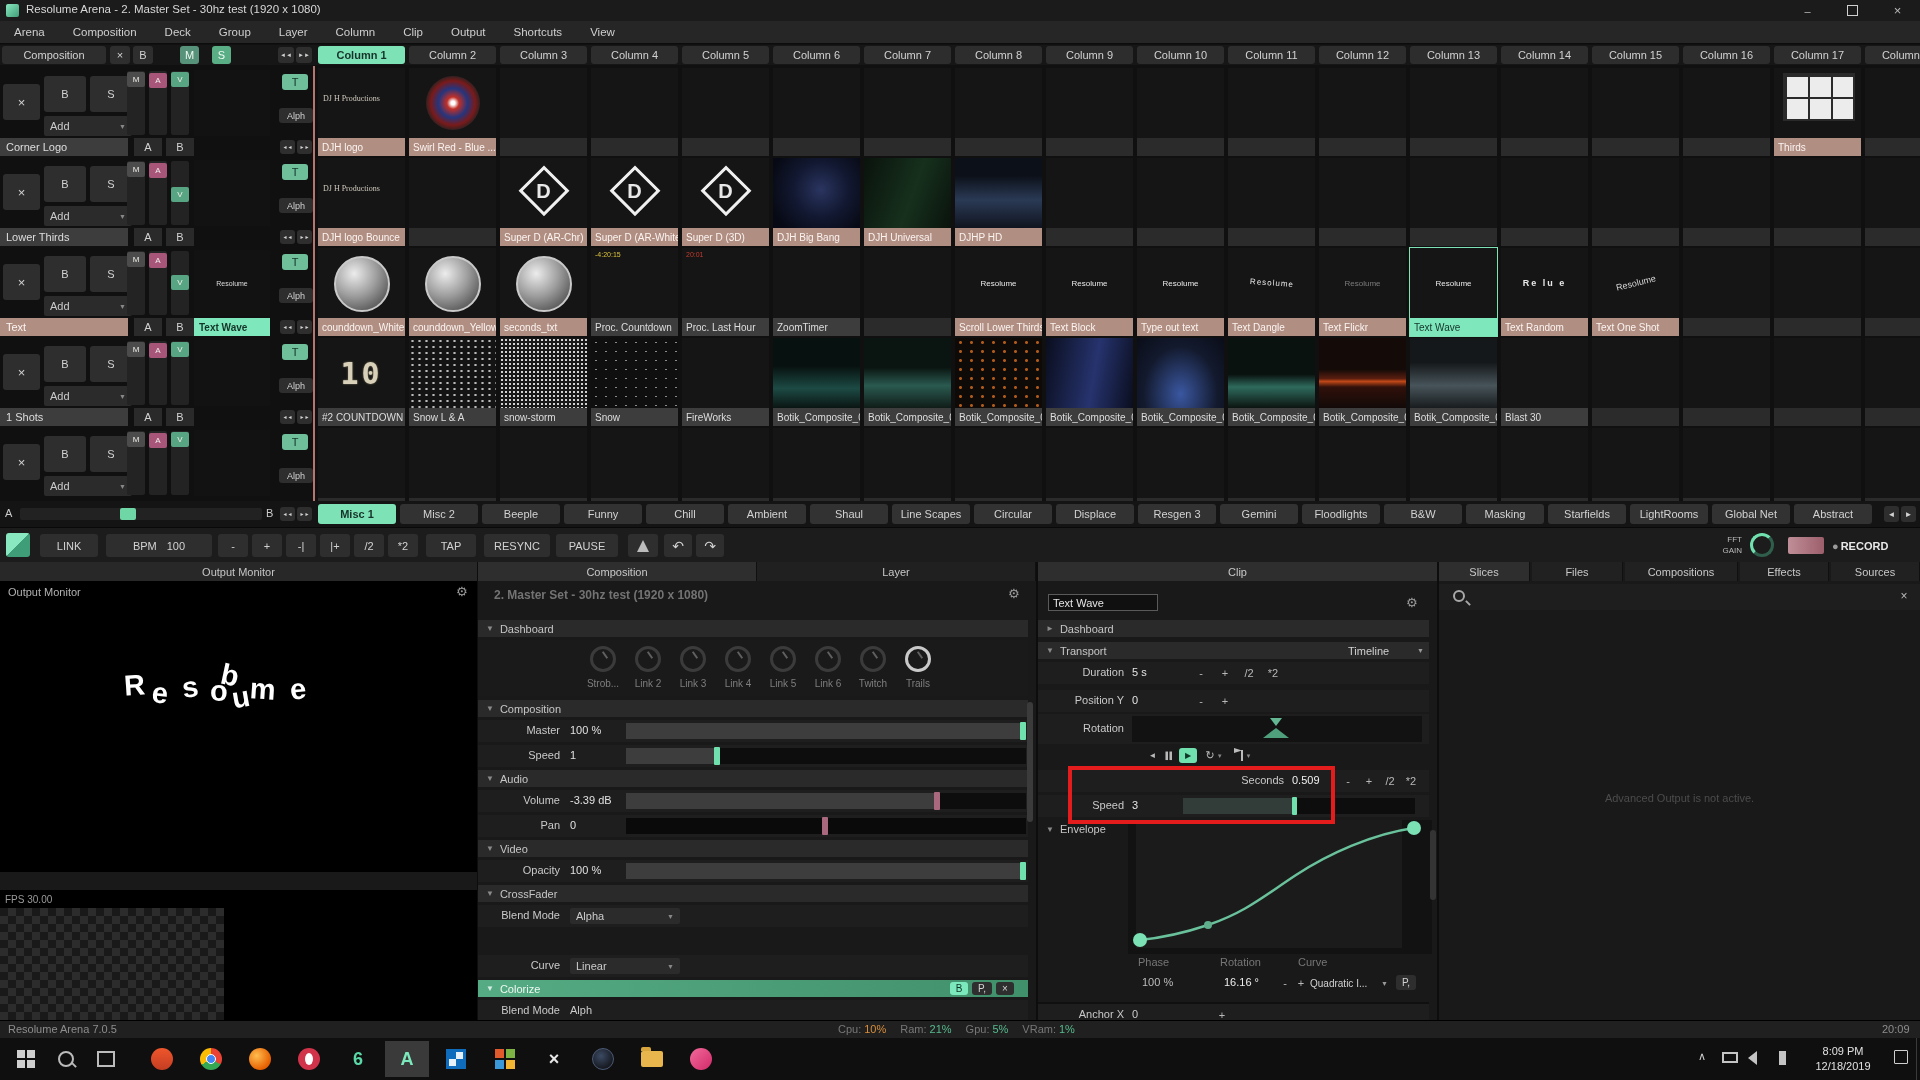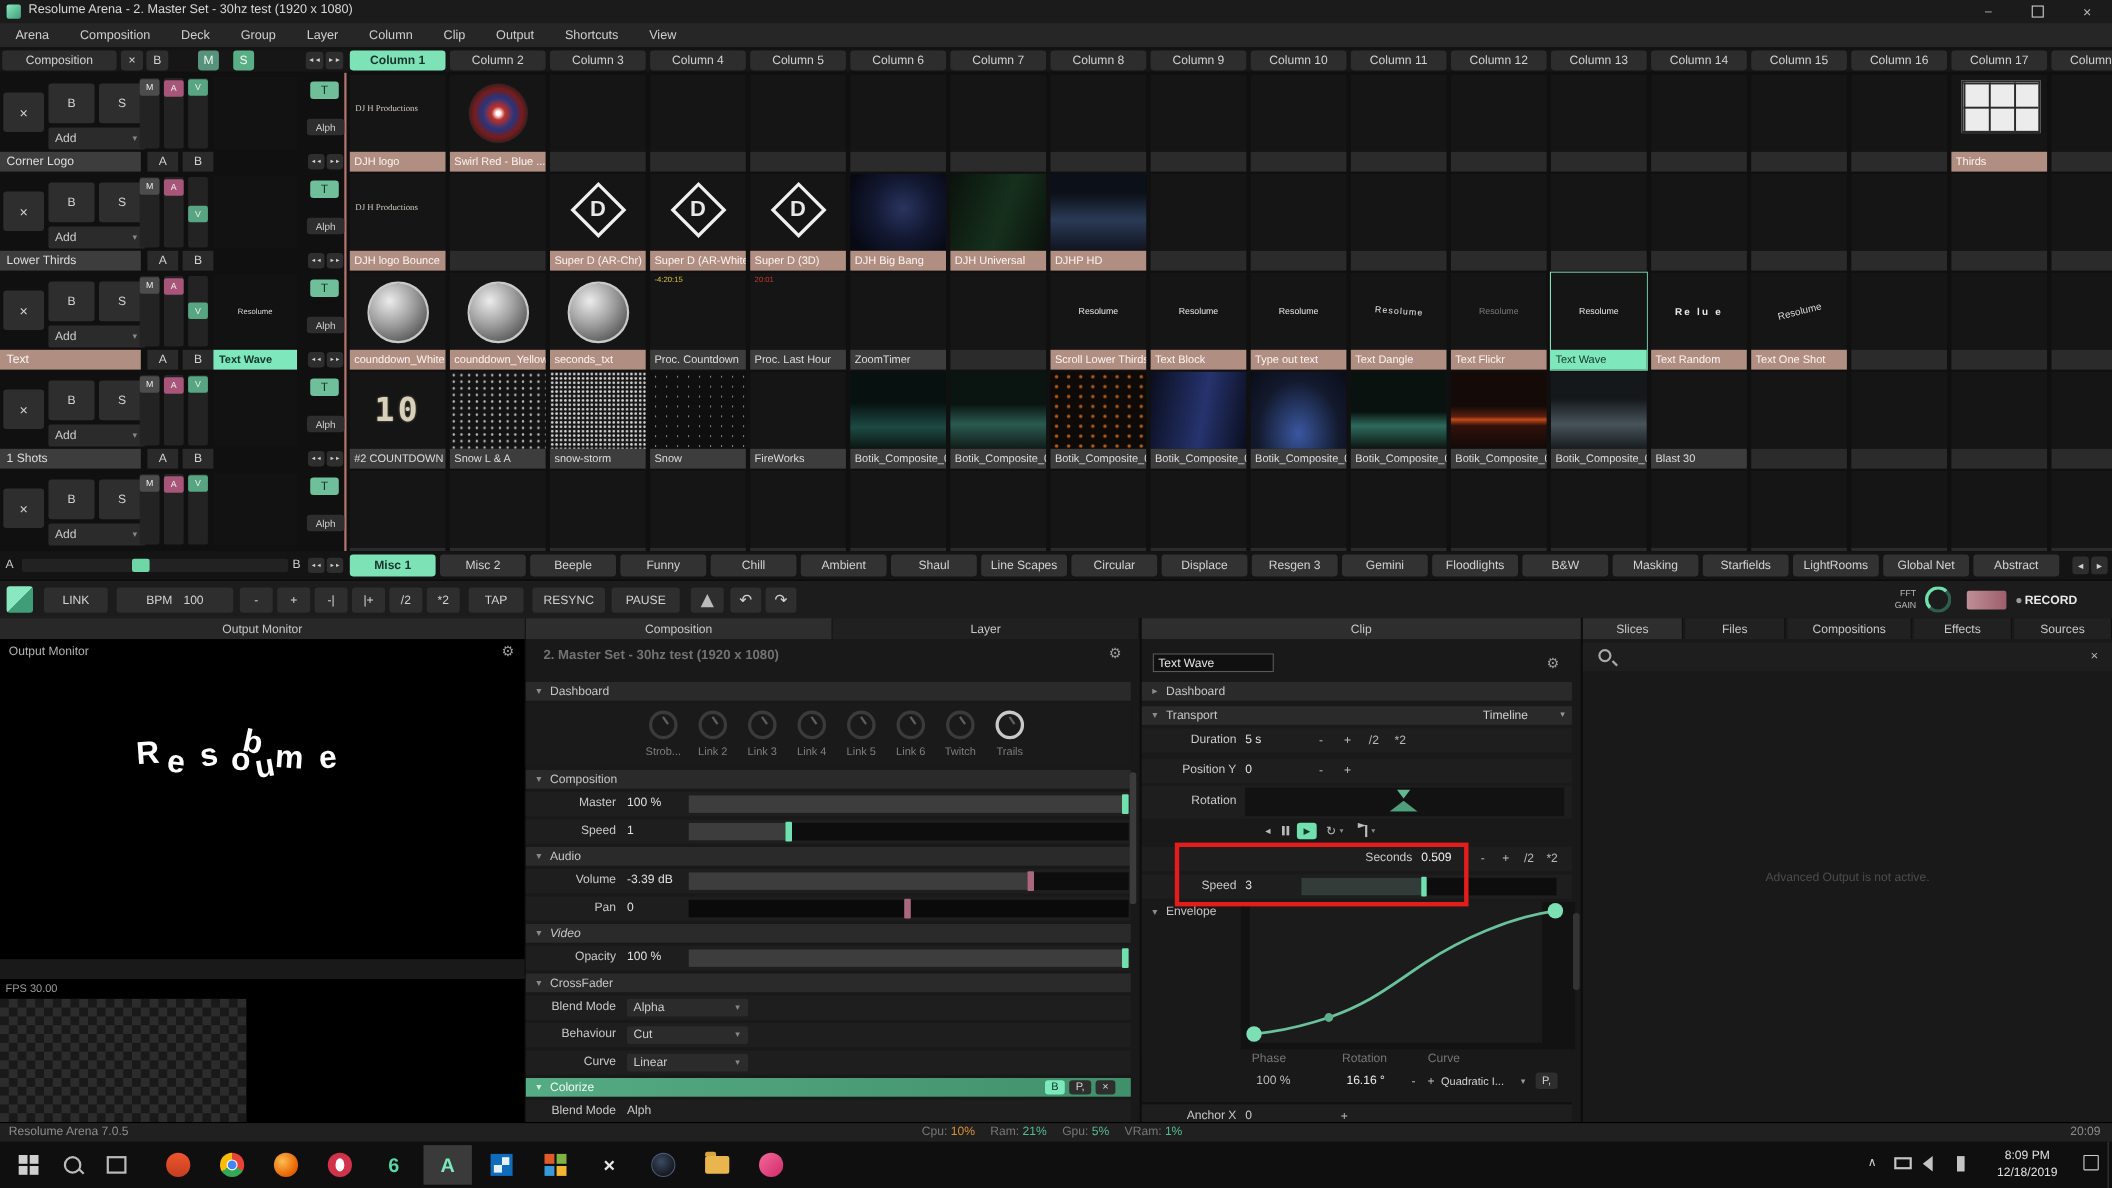--- a/index.html
+++ b/index.html
@@ -807,47 +807,39 @@
         </div>
         <div class="abs" style="left: 0px; top: 253px; width: 550px; height: 22px; background: rgb(30, 30, 30);">
           <div class="abs" style="left: 0px; top: 4px; width: 82px; height: 14px; text-align: right; color: rgb(201, 201, 201);">Pan</div>
           <div class="abs" style="left: 92px; top: 4px; width: 130px; height: 14px; color: rgb(224, 224, 224);">0</div>
           <div class="abs slider" style="left: 148px; top: 3px; width: 400px; height: 16px; background: rgb(10, 10, 10);">
             <div class="abs hd pink" style="left: 196px; width: 6px; top: -1px; height: 18px;"></div>
           </div>
         </div>
         <div class="abs secthead" style="left: 0px; top: 278px; width: 550px; height: 17px; display: flex; align-items: center; gap: 6px; padding-left: 8px;">
           <div class="abs" style="position: static; font-size: 8px; color: rgb(138, 138, 138);">▼</div>
-          <div class="abs" style="position: static; font-style: italic;">Video</div>
+          <div class="abs" style="position: static;">Video</div>
         </div>
         <div class="abs" style="left: 0px; top: 298px; width: 550px; height: 22px; background: rgb(30, 30, 30);">
           <div class="abs" style="left: 0px; top: 4px; width: 82px; height: 14px; text-align: right; color: rgb(201, 201, 201);">Opacity</div>
           <div class="abs" style="left: 92px; top: 4px; width: 130px; height: 14px; color: rgb(224, 224, 224);">100 %</div>
           <div class="abs slider" style="left: 148px; top: 3px; width: 400px; height: 16px;">
             <div class="abs fill" style="left: 0px; top: 0px; width: 400px; height: 16px;"></div>
             <div class="abs hd teal" style="left: 394px; width: 6px; top: -1px; height: 18px;"></div>
           </div>
         </div>
         <div class="abs secthead" style="left: 0px; top: 323px; width: 550px; height: 17px; display: flex; align-items: center; gap: 6px; padding-left: 8px;">
           <div class="abs" style="position: static; font-size: 8px; color: rgb(138, 138, 138);">▼</div>
           <div class="abs" style="position: static;">CrossFader</div>
         </div>
         <div class="abs" style="left: 0px; top: 343px; width: 550px; height: 22px; background: rgb(30, 30, 30);">
           <div class="abs" style="left: 0px; top: 4px; width: 82px; height: 14px; text-align: right; color: rgb(201, 201, 201);">Blend Mode</div>
           <div class="abs" style="left: 92px; top: 4px; width: 130px; height: 14px; color: rgb(224, 224, 224);">Alpha</div>
           <div class="abs ddown" style="left: 92px; top: 3px; width: 110px; height: 16px;">
             <span>Alpha</span>
-            <span style="font-size:7px;color:#888;">▼</span>
-          </div>
-        </div>
-        <div class="abs" style="left: 0px; top: 368px; width: 550px; height: 22px; background: rgb(30, 30, 30);">
-          <div class="abs" style="left: 0px; top: 4px; width: 82px; height: 14px; text-align: right; color: rgb(201, 201, 201);">Behaviour</div>
-          <div class="abs" style="left: 92px; top: 4px; width: 130px; height: 14px; color: rgb(224, 224, 224);">Cut</div>
-          <div class="abs ddown" style="left: 92px; top: 3px; width: 110px; height: 16px;">
-            <span>Cut</span>
             <span style="font-size:7px;color:#888;">▼</span>
           </div>
         </div>
         <div class="abs" style="left: 0px; top: 393px; width: 550px; height: 22px; background: rgb(30, 30, 30);">
           <div class="abs" style="left: 0px; top: 4px; width: 82px; height: 14px; text-align: right; color: rgb(201, 201, 201);">Curve</div>
           <div class="abs" style="left: 92px; top: 4px; width: 130px; height: 14px; color: rgb(224, 224, 224);">Linear</div>
           <div class="abs ddown" style="left: 92px; top: 3px; width: 110px; height: 16px;">
             <span>Linear</span>
             <span style="font-size:7px;color:#888;">▼</span>
           </div>

